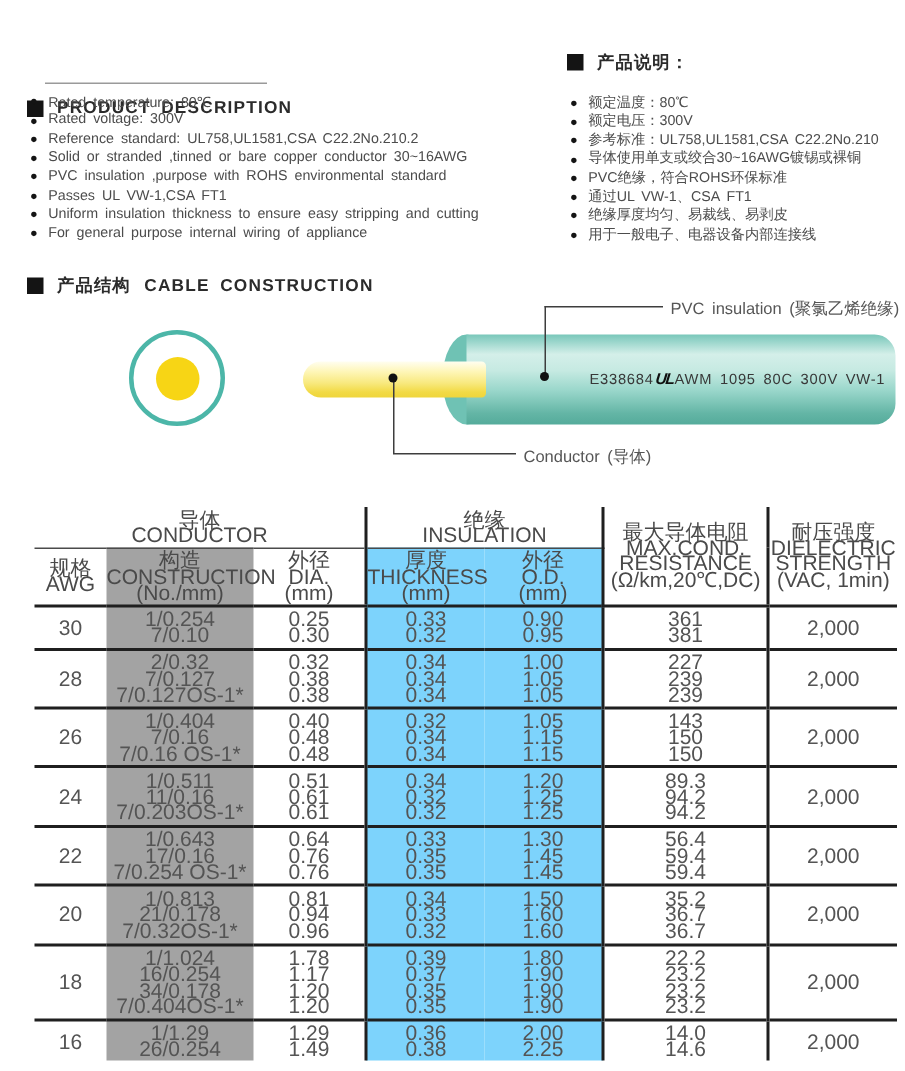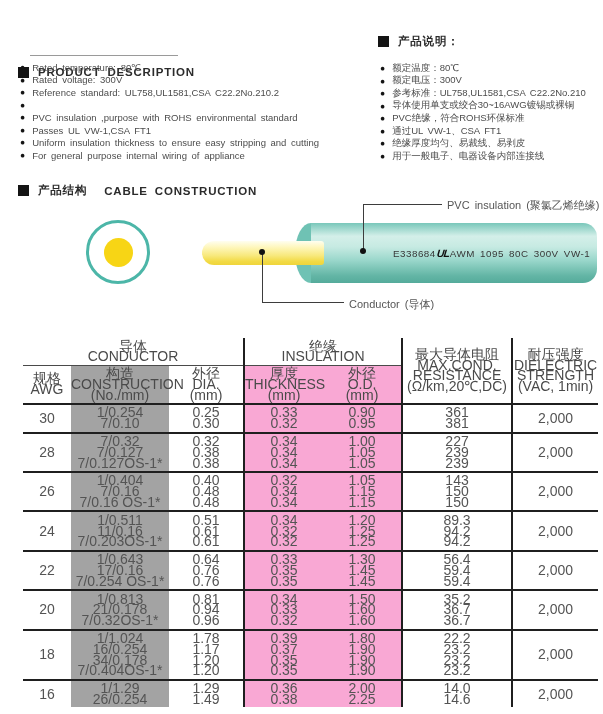--- a/index.html
+++ b/index.html
@@ -65,21 +65,21 @@
     border-collapse:collapse; table-layout:fixed;
     font-size:14px; color:#545454; text-align:center;
   }
   table.spec th { font-weight:normal; color:#4a4a4a; padding:2.5px 0; line-height:10.8px; }
   table.spec td { padding:2.5px 0; line-height:10.8px; vertical-align:middle; }
   tr.group-row th.g-underline { border-bottom:1px solid #4a4a4a; }
   thead th.span2 { border-bottom:2.5px solid #1f1f1f; }
   thead tr.cols-row th { border-bottom:2.5px solid #1f1f1f; }
   .bl { border-left:2px solid #1f1f1f; }
   .cream { background:#a3a3a3; }
-  .blue  { background:#f9a8d4; }
+  .blue  { background:#7dd3fc; }
   tbody tr { border-top:2px solid #1f1f1f; }
   tbody tr:first-child { border-top:none; }
 </style>
 </head>
 <body>
 
 <div class="page">
 
   <div class="sec-title" style="left:18px; top:34px;margin-top:32px;">
     <span class="sq"></span>
@@ -94,20 +94,21 @@
       <li>
         <span class="bullet">●</span>
         <span>Rated voltage: 300V</span>
       </li>
       <li>
         <span class="bullet">●</span>
         <span>Reference standard: UL758,UL1581,CSA C22.2No.210.2</span>
       </li>
       <li>
         <span class="bullet">●</span>
+        <span>Solid or stranded ,tinned or bare copper conductor 30~16AWG</span>
       </li>
       <li>
         <span class="bullet">●</span>
         <span>PVC insulation ,purpose with ROHS environmental standard</span>
       </li>
       <li>
         <span class="bullet">●</span>
         <span>Passes UL VW-1,CSA FT1</span>
       </li>
       <li>
@@ -155,21 +156,21 @@
       </li>
       <li>
         <span class="bullet">●</span>
         <span>用于一般电子、电器设备内部连接线</span>
       </li>
     </ul>
 
   <div class="sec-title" style="left:18px; top:183px;">
     <span class="sq"></span>
     <span>产品结构</span>
-    <span class="sub-en" style="margin-left:8px;">CABLE CONSTRUCTION</span>
+    <span class="sub-en" style="">CABLE CONSTRUCTION</span>
   </div>
 
   <div class="cross-outer">
     <div class="cross-core"></div>
   </div>
 
   <div class="cable-cap"></div>
   <div class="cable-body"></div>
   <div class="rod"></div>
   <div class="marking">
@@ -275,21 +276,21 @@
           </td>
           <td class="col-strength bl">
             <div>2,000</div>
           </td>
         </tr>
         <tr>
           <td class="col-awg">
             <div>28</div>
           </td>
           <td class="col-construction cream">
-            <div>7/0.32</div>
+            <div>2/0.32</div>
             <div>7/0.127</div>
             <div>7/0.127OS-1*</div>
           </td>
           <td class="col-dia">
             <div>0.32</div>
             <div>0.38</div>
             <div>0.38</div>
           </td>
           <td class="col-thickness blue bl">
             <div>0.34</div>

